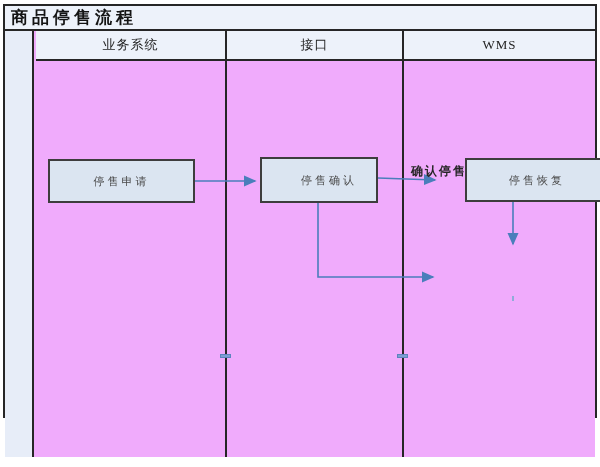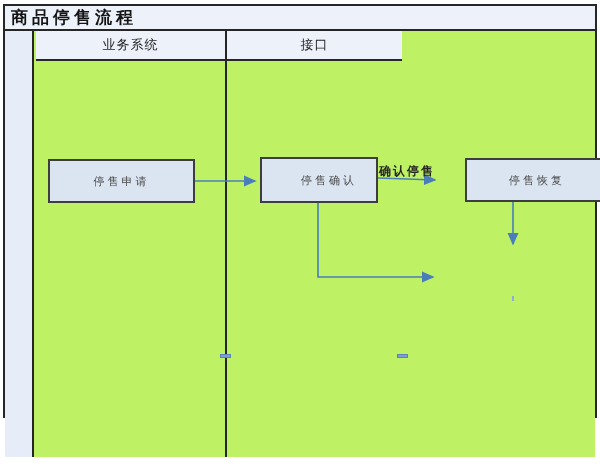--- a/index.html
+++ b/index.html
@@ -8,21 +8,21 @@
   .page { position:relative; width:600px; height:467px; background:#ffffff; overflow:hidden; }
 
   .frame { position:absolute; left:3px; top:4px; width:594px; height:414px;
            border:2px solid #262626; background:#ffffff; }
 
   .title-bar { position:relative; height:25px; background:#edf2fa;
                border-bottom:2px solid #262626; display:flex; align-items:center;
                padding-left:6px; }
   .title-text { font-size:17px; font-weight:600; color:#141414; letter-spacing:4px; }
 
-  .board { position:relative; width:100%; height:426px; background:#bef264; }
+  .board { position:relative; width:100%; height:426px; background:#f0abfc; }
 
   .left-gutter { position:absolute; left:0; top:0; bottom:0; width:29px;
                  background:#e7edf8; border-right:2px solid #262626; }
 
   .lane { position:absolute; top:0; bottom:0; }
   .lane-1 { left:31px; width:189px; }
   .lane-2 { left:220px; width:177px; border-left:2px solid #262626;text-align:right; }
   .lane-3 { left:397px; width:193px; border-left:2px solid #262626; }
 
   .lane-header { height:30px; background:#edf2fa; border-bottom:2px solid #262626;
@@ -32,21 +32,21 @@
   .node { position:absolute; background:#dbe5f1; border:2px solid #3d3d3d;
           display:flex; align-items:center; justify-content:center;
           font-size:11px; color:#4a4a4a; letter-spacing:3px; }
   .node-apply   { left:43px;  top:128px; width:147px; height:44px; }
   .node-confirm { left:255px; top:126px; width:118px; height:46px;padding-left:20px; }
   .node-recover { left:460px; top:127px; width:144px; height:44px; }
   .node-end     { left:436px; top:222px; width:145px; height:42px; }
 
   .edges-svg { position:absolute; left:0; top:0; width:590px; height:426px; }
 
-  .edge-label { position:absolute; color:#262626; white-space:nowrap; }
+  .edge-label { position:absolute; color:#262626; white-space:nowrap;padding-left:32px; }
   .edge-label-confirm { left:374px; top:132px; font-size:12px; font-weight:bold; letter-spacing:2px; }
   .edge-label-cancel  { left:335px; top:223px; font-size:15px; color:#333333; letter-spacing:4px; }
 
   .handle { position:absolute; width:11px; height:4px; background:#7d9fd4;
             border:1px solid #5d83bf; }
   .handle-1 { left:215px; top:323px; }
   .handle-2 { left:392px; top:323px; }
   .tick { position:absolute; width:2px; height:5px; background:#8fabd8; left:507px; top:265px; }
 </style>
 </head>
@@ -61,20 +61,23 @@
 
     <div class="board">
 
       <div class="left-gutter"></div>
 
       <div class="lane lane-1">
         <div class="lane-header">业务系统</div>
       </div>
       <div class="lane lane-2">
         <div class="lane-header">接口</div>
+      </div>
+      <div class="lane lane-3">
+        <div class="lane-header">WMS</div>
       </div>
 
       <svg class="edges-svg" viewBox="0 0 590 426">
         <defs>
           <marker id="ah" markerWidth="9" markerHeight="8" refX="7" refY="3.5" orient="auto">
             <path d="M0,0 L8,3.5 L0,7 z" fill="#4a7ebb"></path>
           </marker>
         </defs>
         <line x1="190" y1="150" x2="250" y2="150" stroke="#4a7ebb" stroke-width="1.6" marker-end="url(#ah)"></line>
         <line x1="373" y1="147" x2="430" y2="149" stroke="#4a7ebb" stroke-width="1.6" marker-end="url(#ah)"></line>

